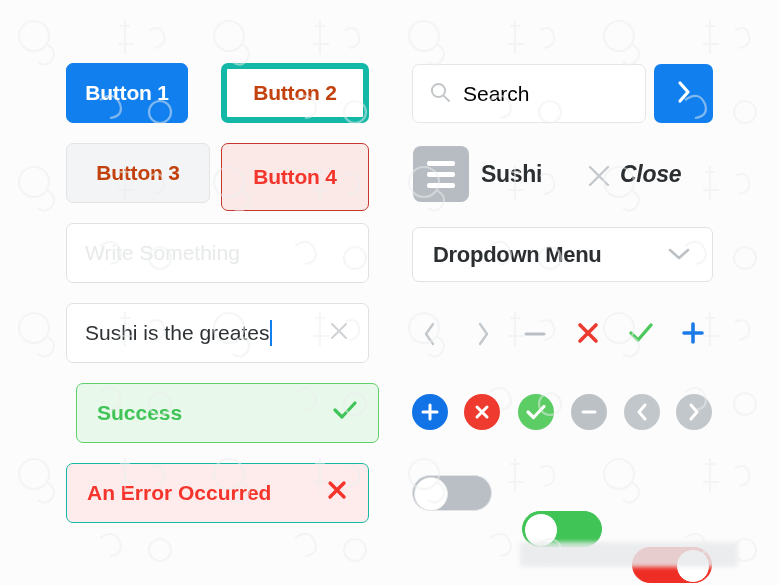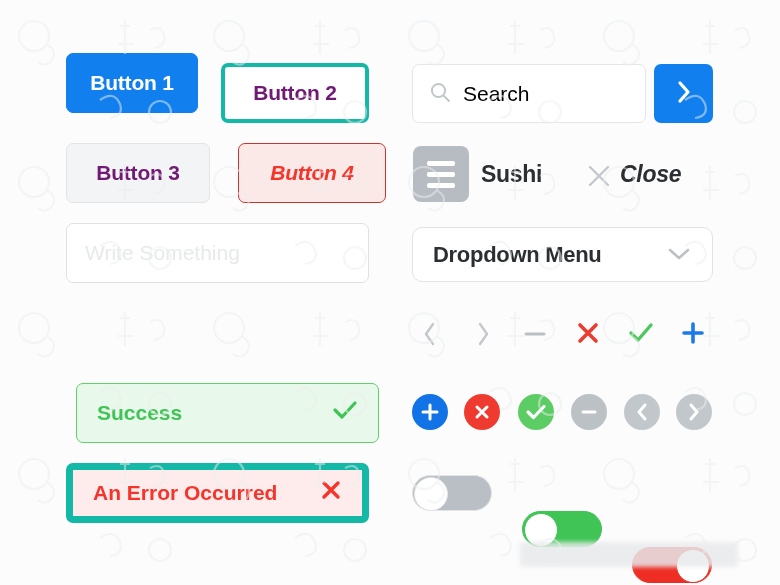--- a/index.html
+++ b/index.html
@@ -45,26 +45,26 @@
     letter-spacing: -0.2px;
     user-select: none;
   }
   .btn-primary {
     background: #1180ee;
     color: #ffffff;
     border: 1px solid #1180ee;
   }
   .btn-outline {
     background: #ffffff;
-    color: #701a75;
-    border: 4px solid #14b8a6;
+    color: #c2410c;
+    border: 6px solid #14b8a6;
   }
   .btn-disabled {
     background: #f3f4f5;
-    color: #701a75;
+    color: #c2410c;
     border: 1px solid #e2e4e6;
   }
   .btn-danger {
     background: #fbe9e7;
     color: #f4352c;
     border: 1px solid #c6352e;
   }
 
   
   .field {
@@ -106,21 +106,21 @@
     font-size: 21px;
     font-weight: bold;
   }
   .alert-success {
     background: #e8f8ea;
     border: 1px solid #5fd06a;
     color: #41c457;
   }
   .alert-error {
     background: #fdeceb;
-    border: 7px solid #14b8a6;
+    border: 1px solid #14b8a6;
     color: #f5352c;
   }
   .alert-icon { margin-left: auto; font-size: 24px; }
 
   
   .search-box {
     box-sizing: border-box;
     background: #ffffff;
     border: 1px solid #e4e6e8;
     border-radius: 7px;
@@ -221,40 +221,49 @@
     background: #e8eaec;
     filter: blur(2px);
     opacity: 0.85;
   }
 </style>
 </head>
 <body>
 
 <div id="stage">
 
-  <div class="abs btn btn-primary" style="left:66px; top:53px; width:132px; height:60px;">
+  <div class="abs btn btn-primary" style="left:66px; top:63px; width:122px; height:60px;">
     <span>Button 1</span>
   </div>
 
   <div class="abs btn btn-outline" style="left:221px; top:63px; width:148px; height:60px;">
     <span>Button 2</span>
   </div>
 
   <div class="abs btn btn-disabled" style="left:66px; top:143px; width:144px; height:60px;">
     <span>Button 3</span>
   </div>
 
-  <div class="abs btn btn-danger" style="left:238px; top:143px; width:148px; height:60px;font-style:italic;">
+  <div class="abs btn btn-danger" style="left:221px; top:143px; width:148px; height:68px;">
     <span>Button 4</span>
   </div>
 
   <div class="abs field" style="left:66px; top:223px; width:303px; height:60px;text-align:right;">
     <span class="field-placeholder">Write Something</span>
   </div>
 
+  <div class="abs field" style="left:66px; top:303px; width:303px; height:60px;">
+    <span class="field-value">Sushi is the greates</span>
+    <span class="caret"></span>
+    <span class="clear-x">
+      <svg width="22" height="22" viewBox="0 0 22 22" aria-hidden="true">
+        <path d="M4 4 L18 18 M18 4 L4 18" stroke="#cfd3d6" stroke-width="2" stroke-linecap="round" fill="none"></path>
+      </svg>
+    </span>
+  </div>
 
   <div class="abs alert alert-success" style="left:76px; top:383px; width:303px; height:60px;">
     <span>Success</span>
     <span class="alert-icon">
       <svg width="26" height="22" viewBox="0 0 26 22" aria-hidden="true">
         <path d="M3 11 L10 18 L23 4" stroke="#41c457" stroke-width="3.2" fill="none" stroke-linecap="round" stroke-linejoin="round"></path>
       </svg>
     </span>
   </div>
 
@@ -294,21 +303,21 @@
   <div class="abs row-label" style="left:481px; top:161px;">Sushi</div>
 
   <div class="abs flat-icon" style="left:586px; top:163px; width:26px; height:26px;">
     <svg width="26" height="26" viewBox="0 0 26 26" aria-hidden="true">
       <path d="M4 4 L22 22 M22 4 L4 22" stroke="#c4c9cd" stroke-width="2.4" stroke-linecap="round" fill="none"></path>
     </svg>
   </div>
 
   <div class="abs row-label" style="left:620px; top:161px;font-style:italic;">Close</div>
 
-  <div class="abs dropdown" style="left:412px; top:227px; width:301px; height:55px;border-radius:10px;">
+  <div class="abs dropdown" style="left:412px; top:227px; width:301px; height:55px;">
     <span>Dropdown Menu</span>
     <span class="chev">
       <svg width="26" height="16" viewBox="0 0 26 16" aria-hidden="true">
         <path d="M4 4 L13 12 L22 4" stroke="#bcc1c6" stroke-width="2.6" fill="none" stroke-linecap="round" stroke-linejoin="round"></path>
       </svg>
     </span>
   </div>
 
   <div class="abs flat-icon" style="left:416px; top:320px; width:28px; height:28px;">
     <svg width="16" height="26" viewBox="0 0 16 26" aria-hidden="true">

